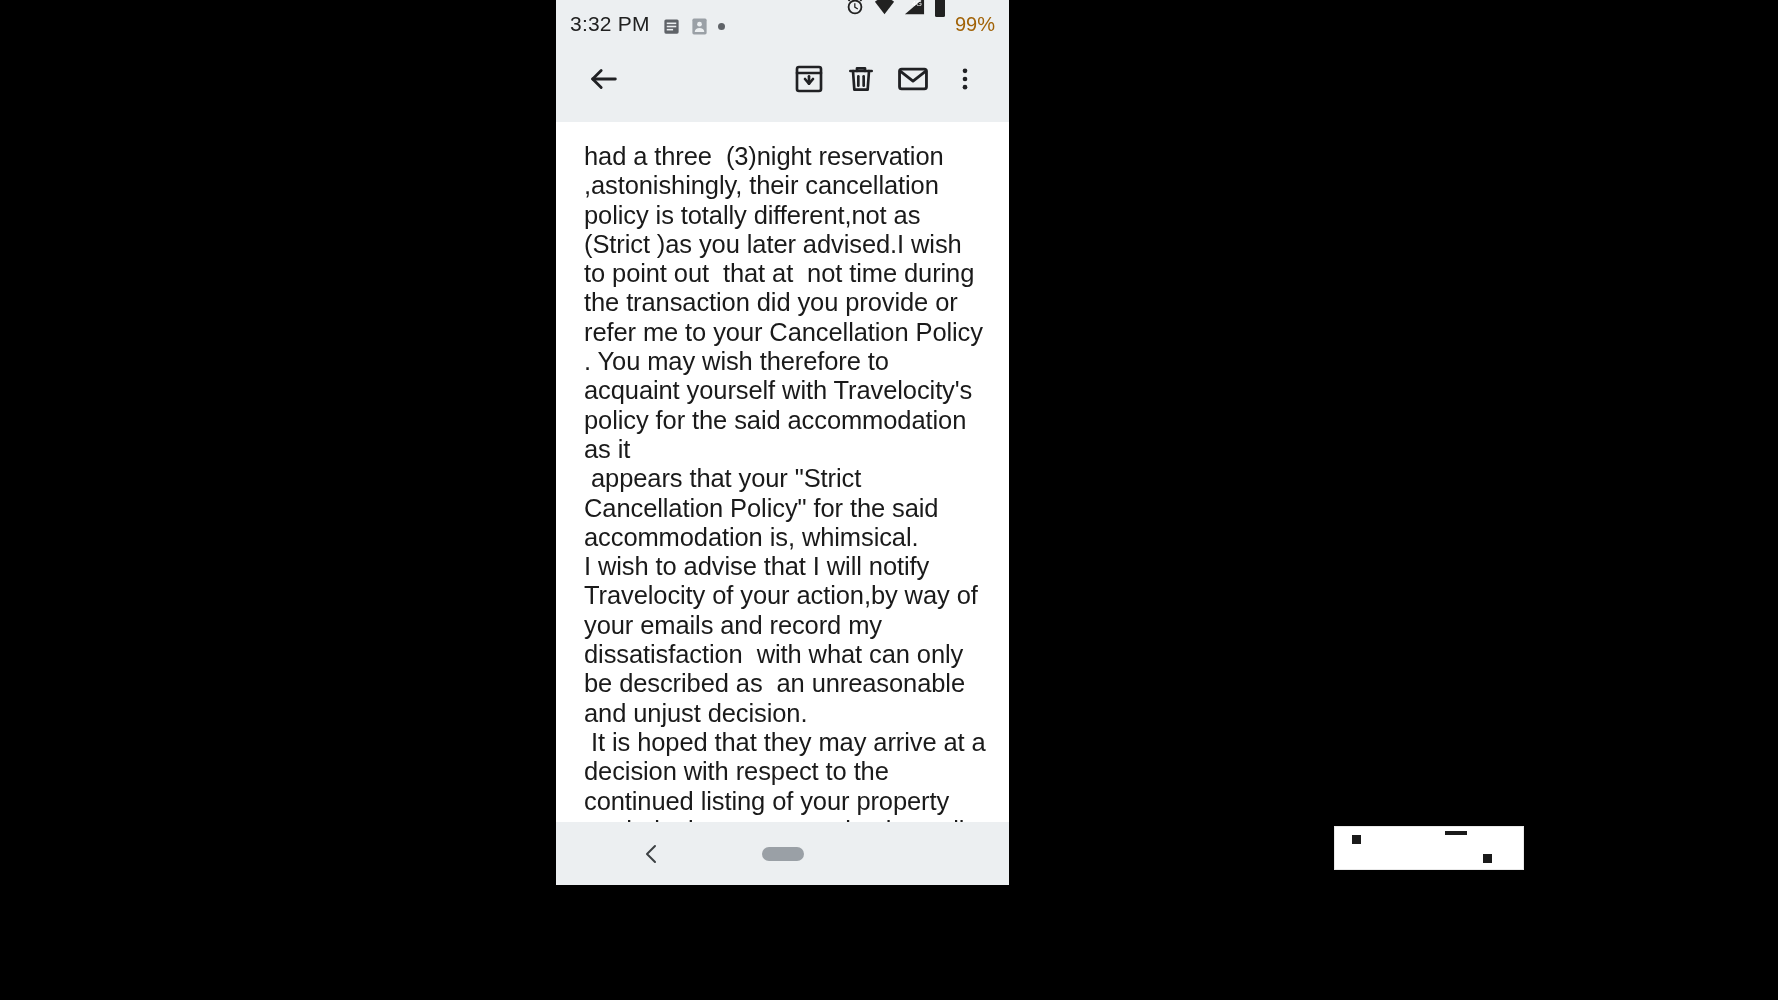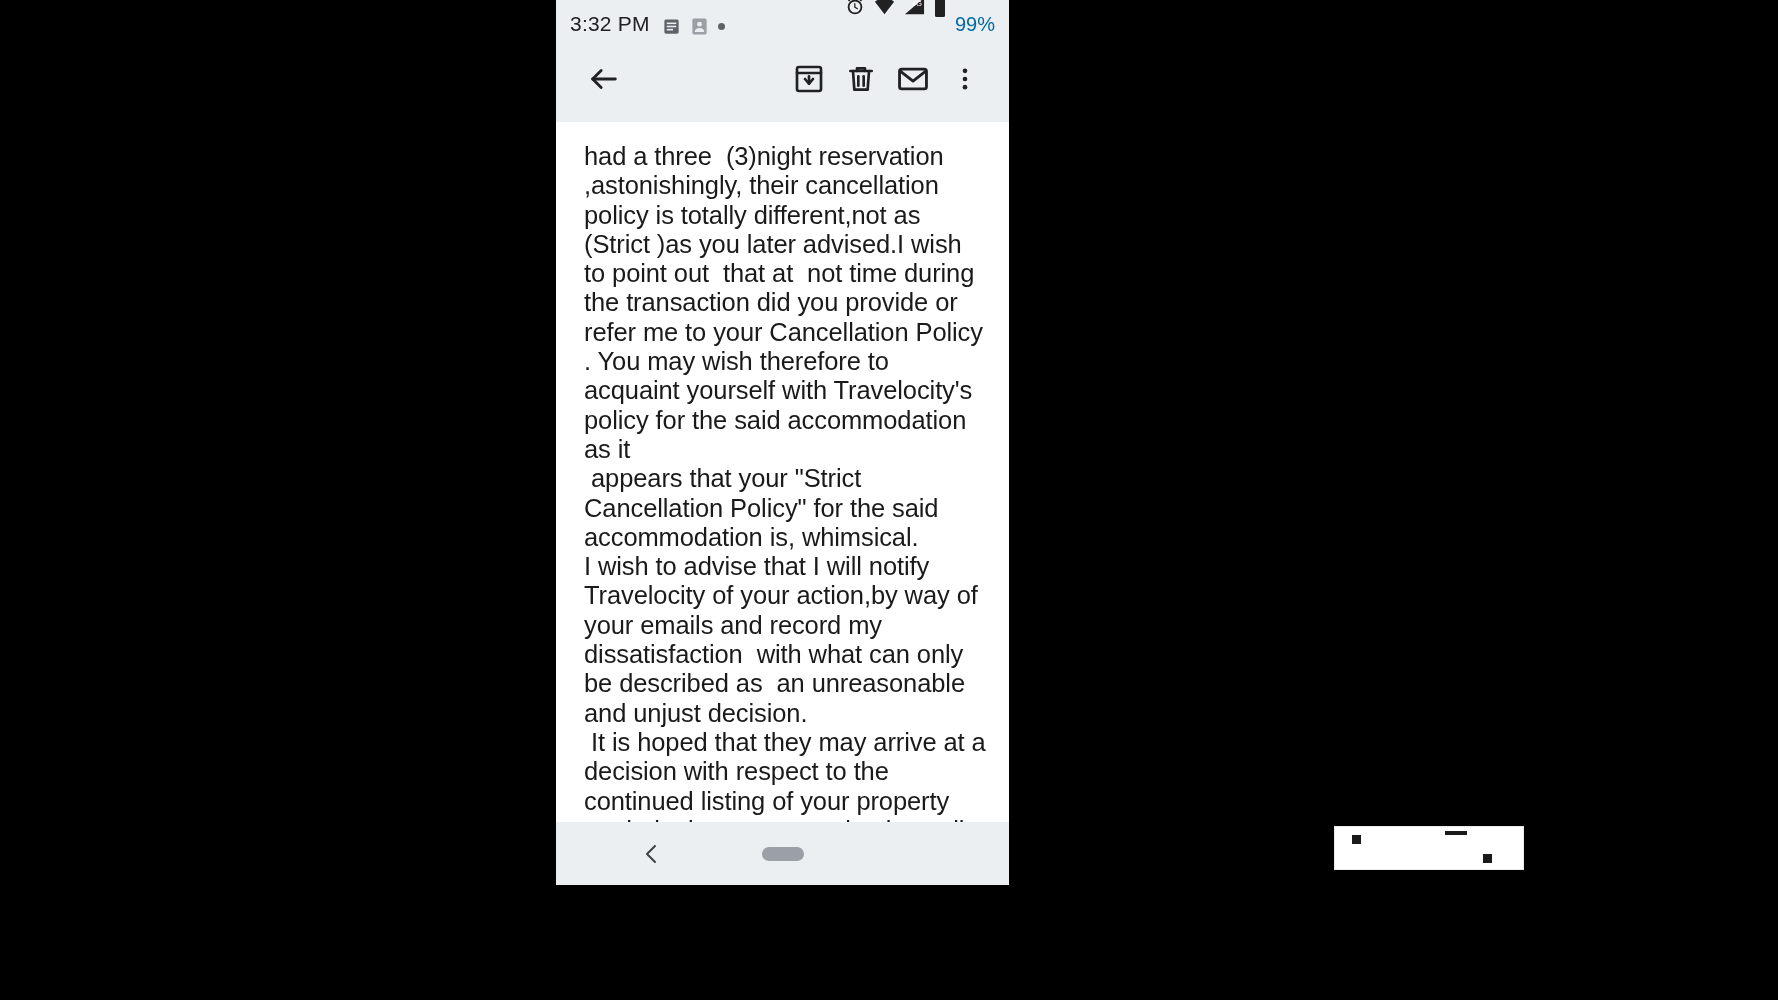--- a/index.html
+++ b/index.html
@@ -51,21 +51,21 @@
   }
   .status-right {
     margin-left: auto;
     display: flex;
     align-items: center;
     gap: 7px;
   }
   #battery-pct {
     font-size: 20px;
     font-weight: 500;
-    color: #0369a1;
+    color: #a16207;
     margin-left: 1px;
     margin-top: 36px;
   }
   .mini-icon { display:block; }
   .dot-icon {
     width: 7px; height: 7px; border-radius: 50%;
     background: #5f6368;
   }
   
   #app-bar {

